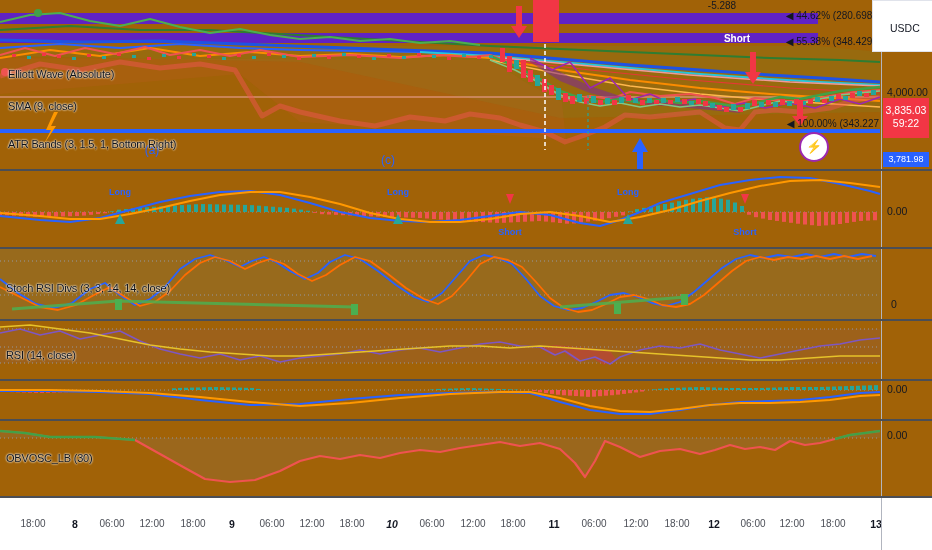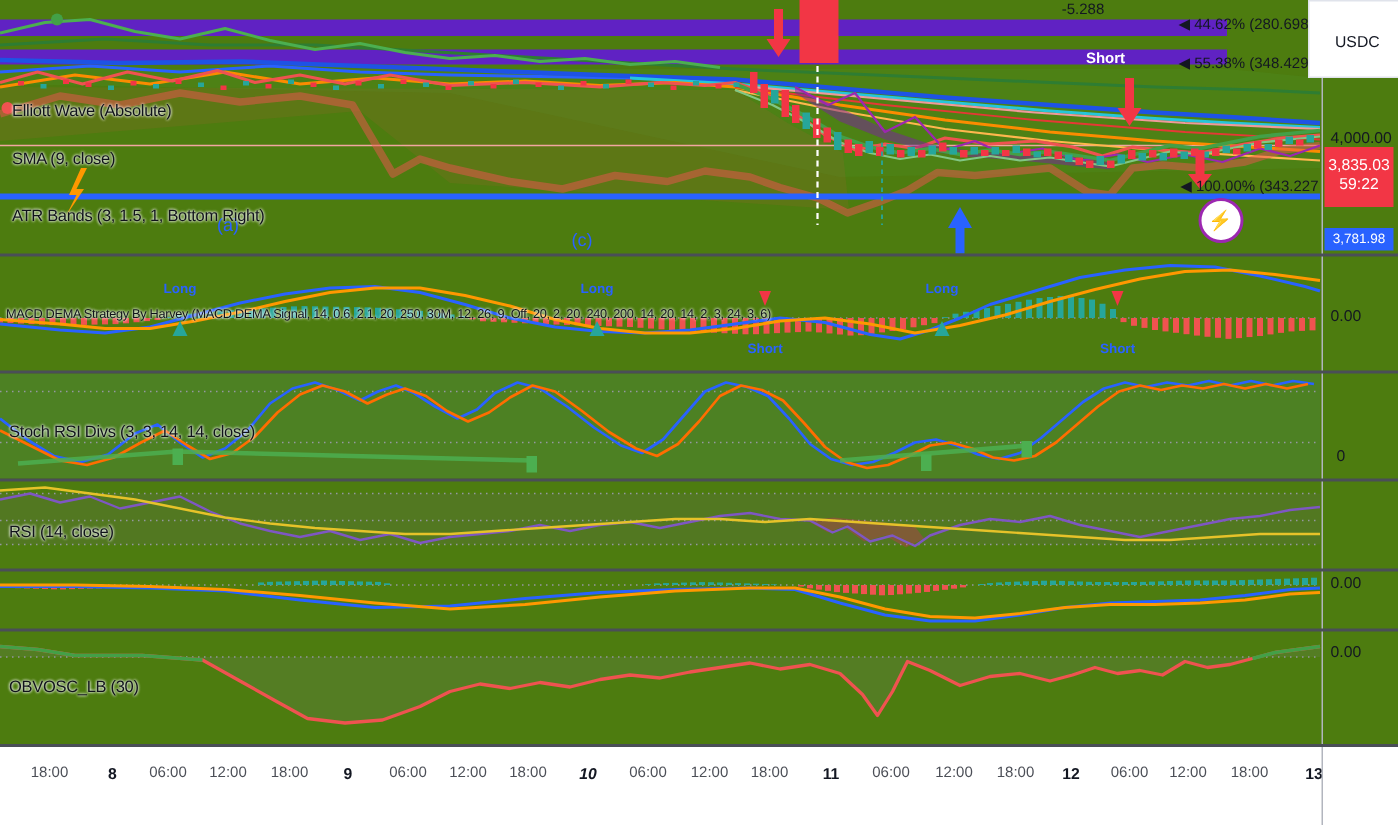--- a/index.html
+++ b/index.html
@@ -1,35 +1,35 @@
 <!DOCTYPE html>
 <html><head>
 <meta charset="utf-8">
 <style>
   html,body{margin:0;padding:0;background:#fff;}
-  .chart{position:relative;width:932px;height:550px;background:#4d7c0f;overflow:hidden;
+  .chart{position:relative;width:932px;height:550px;background:#a16207;overflow:hidden;
          font-family:"Liberation Sans",sans-serif;color:#131722;}
   svg.panel{position:absolute;left:0;width:932px;display:block;}
   .hborder{position:absolute;left:0;width:932px;height:2px;background:#4a4e57;z-index:6;}
   .vborder{position:absolute;top:0;left:881px;width:1px;height:550px;background:#b2b5be;z-index:5;}
   .legend{position:absolute;font-size:11px;letter-spacing:-0.2px;white-space:nowrap;z-index:7;
           color:#10131a;text-shadow:0 0 2px #fff,0 0 2px #fff;cursor:pointer;}
   .legend.small{font-size:8.5px;}
   .ax{position:absolute;font-size:10.5px;color:#131722;z-index:7;white-space:nowrap;}
   .ax-card{position:absolute;left:872px;top:0;width:60px;height:50px;background:#fff;
            border:1px solid #e0e3eb;z-index:6;}
   .badge{position:absolute;left:883px;width:46px;z-index:8;color:#fff;text-align:center;
          font-size:10.5px;line-height:13px;}
   .badge.red{top:98px;height:40px;background:#f23645;padding-top:6px;box-sizing:border-box;}
   .badge.blue{top:152px;height:15px;background:#2962ff;font-size:9px;line-height:15px;}
   .bolt{position:absolute;left:799px;top:132px;width:26px;height:26px;border:2.5px solid #9c27b0;
         border-radius:50%;background:#fff;z-index:8;text-align:center;line-height:25px;
         font-size:13px;color:#9c27b0;}
   #time-axis{position:absolute;left:0;top:498px;width:932px;height:52px;background:#fff;z-index:4;}
-  #time-axis .tick{position:absolute;top:12px;transform:translateX(-50%);font-size:10px;color:#4c4f57;}
+  #time-axis .tick{position:absolute;top:20px;transform:translateX(-50%);font-size:10px;color:#4c4f57;}
   #time-axis .tick.major{font-weight:bold;color:#131722;font-size:10.5px;}
   text{font-family:"Liberation Sans",sans-serif;}
 </style>
 </head>
 <body>
 
 <div class="chart">
 
   <svg class="panel" style="top:0;height:169px" viewBox="0 0 932 169" preserveAspectRatio="none">
       <polygon points="0,46 818,46 880,52 880,112 560,118 300,62 0,56" fill="rgba(76,175,80,0.10)"></polygon>
@@ -469,21 +469,20 @@
   <div class="hborder" style="top:169px"></div>
   <div class="hborder" style="top:247px"></div>
   <div class="hborder" style="top:319px"></div>
   <div class="hborder" style="top:379px"></div>
   <div class="hborder" style="top:419px"></div>
   <div class="hborder" style="top:496px"></div>
 
   <div class="legend" style="left:8px;top:68px">Elliott Wave (Absolute)</div>
   <div class="legend" style="left:8px;top:100px">SMA (9, close)</div>
   <div class="legend" style="left:8px;top:138px">ATR Bands (3, 1.5, 1, Bottom Right)</div>
-  <div class="legend small" style="left:4px;top:204px">MACD DEMA Strategy By Harvey (MACD DEMA Signal, 14, 0.6, 2.1, 20, 250, 30M, 12, 26, 9, Off, 20, 2, 20, 240, 200, 14, 20, 14, 2, 3, 24, 3, 6)</div>
   <div class="legend" style="left:6px;top:282px">Stoch RSI Divs (3, 3, 14, 14, close)</div>
   <div class="legend" style="left:6px;top:349px">RSI (14, close)</div>
   <div class="legend" style="left:6px;top:452px">OBVOSC_LB (30)</div>
 
   <div class="vborder"></div>
   <div class="ax-card"></div>
   <div class="ax" style="left:890px;top:22px">USDC</div>
   <div class="ax" style="left:887px;top:86px">4,000.00</div>
   <div class="badge red">
     <div>3,835.03</div>

